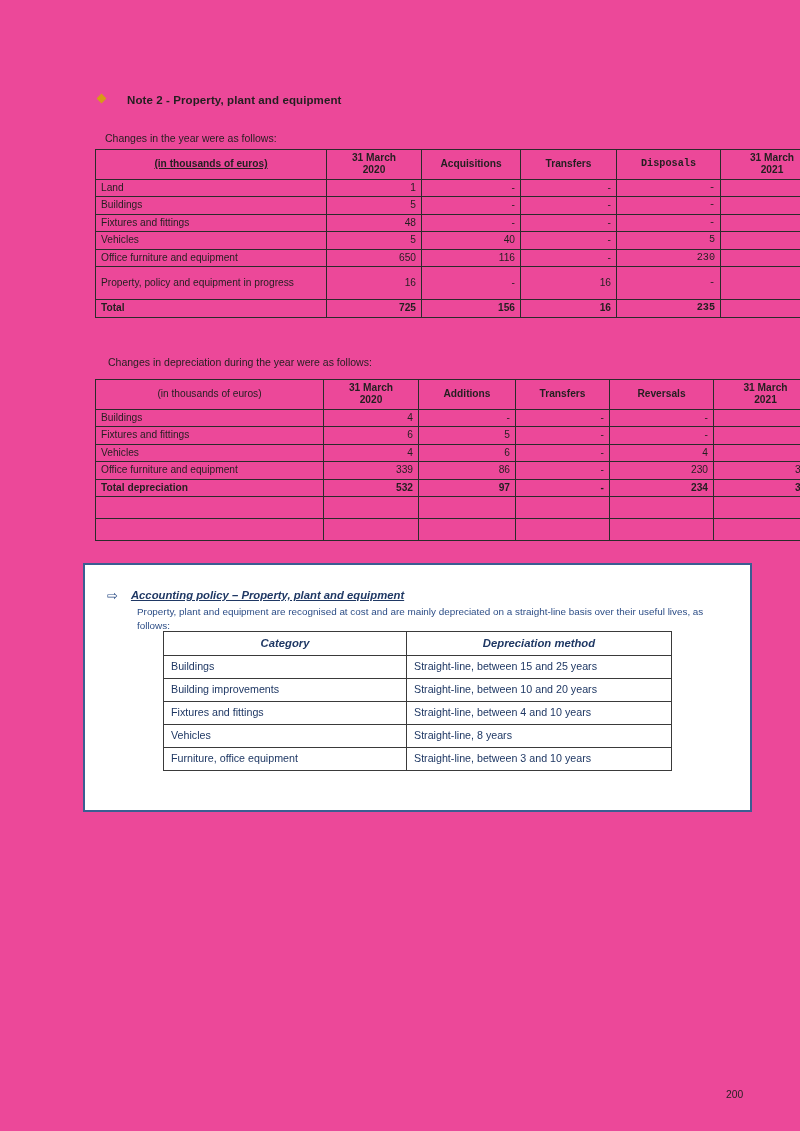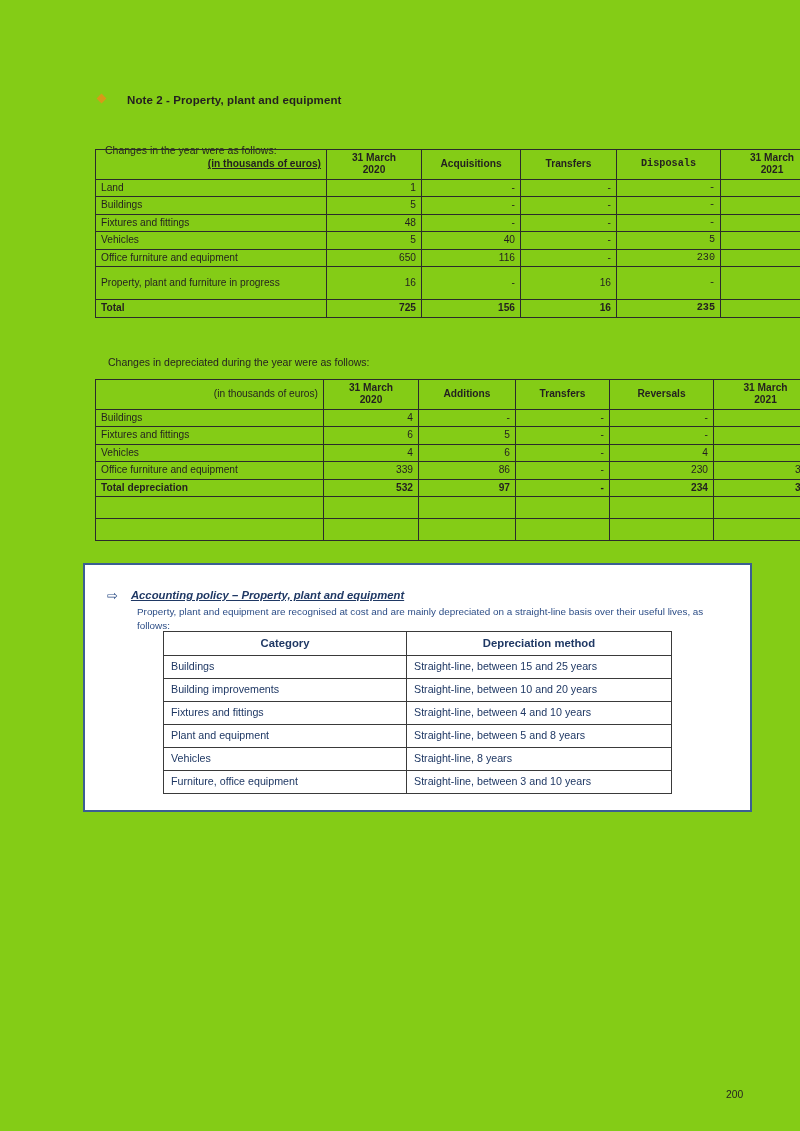--- a/index.html
+++ b/index.html
@@ -12,21 +12,21 @@
     height: 1131px;
     position: relative;
     font-family: "Liberation Sans", sans-serif;
     color: #231f20;
     -webkit-font-smoothing: antialiased;
   }
 
   .page {
     position: absolute;
     inset: 0;
-    background: #84cc16;
+    background: #ec4899;
   }
 
   
   .note-heading {
     position: absolute;
     left: 98px;
     top: 94px;
     display: flex;
     align-items: baseline;
     gap: 22px;
@@ -49,21 +49,21 @@
     white-space: nowrap;
   }
 
   
   .intro {
     position: absolute;
     font-size: 10.5px;
     color: #231f20;
     white-space: nowrap;
   }
-  .intro-1 { left: 105px; top: 144px; text-align: center; }
+  .intro-1 { left: 105px; top: 132px; text-align: center; }
   .intro-2 { left: 108px; top: 356px; }
 
   
   table.fin {
     position: absolute;
     border-collapse: collapse;
     font-size: 10.2px;
     color: #231f20;
     table-layout: fixed;
   }
@@ -73,21 +73,21 @@
     vertical-align: middle;
     font-weight: normal;
     line-height: 1.22;
   }
   table.fin th {
     text-align: center;
     font-weight: bold;
     font-size: 10.2px;
   }
   table.fin th.lead-head {
-    text-align: right;
+    text-align: center;
   }
   table.fin td.num {
     text-align: right;
   }
   table.fin tr.total td {
     font-weight: bold;
   }
   .underline-bold {
     text-decoration: underline;
   }
@@ -170,20 +170,21 @@
   table.policy th, table.policy td {
     border: 1px solid #3a3a3a;
     padding: 3px 7px;
     line-height: 1.3;
   }
   table.policy th {
     text-align: center;
     font-weight: bold;
     font-size: 11.3px;
     height: 17px;
+    font-style: italic;
   }
   table.policy td {
     text-align: left;
     height: 16px;
   }
   table.policy th:nth-child(1), table.policy td:nth-child(1) { width: 228px; }
   table.policy th:nth-child(2), table.policy td:nth-child(2) { width: 250px; }
 
   
   .page-number {
@@ -260,39 +261,39 @@
       </tr>
       <tr>
         <td>Office furniture and equipment</td>
         <td class="num">650</td>
         <td class="num">116</td>
         <td class="num">-</td>
         <td class="num">230</td>
         <td class="num">536</td>
       </tr>
       <tr class="row-tall">
-        <td>Property, plant and furniture in progress</td>
+        <td>Property, policy and equipment in progress</td>
         <td class="num">16</td>
         <td class="num">-</td>
         <td class="num">16</td>
         <td class="num">-</td>
         <td class="num">-</td>
       </tr>
       <tr class="total">
         <td>Total</td>
         <td class="num">725</td>
         <td class="num">156</td>
         <td class="num">16</td>
         <td class="num">235</td>
         <td class="num">630</td>
       </tr>
     </tbody>
   </table>
 
-  <div class="intro intro-2">Changes in depreciated during the year were as follows:</div>
+  <div class="intro intro-2">Changes in depreciation during the year were as follows:</div>
 
   <table class="fin" id="table-dep">
     <thead>
       <tr>
         <th class="lead-head" style="font-weight:normal">(in thousands of euros)</th>
         <th>
           <span>31 March</span><br>
           <span>2020</span>
         </th>
         <th>Additions</th>
@@ -385,24 +386,20 @@
         </tr>
         <tr>
           <td>Building improvements</td>
           <td>Straight-line, between 10 and 20 years</td>
         </tr>
         <tr>
           <td>Fixtures and fittings</td>
           <td>Straight-line, between 4 and 10 years</td>
         </tr>
         <tr>
-          <td>Plant and equipment</td>
-          <td>Straight-line, between 5 and 8 years</td>
-        </tr>
-        <tr>
           <td>Vehicles</td>
           <td>Straight-line, 8 years</td>
         </tr>
         <tr>
           <td>Furniture, office equipment</td>
           <td>Straight-line, between 3 and 10 years</td>
         </tr>
       </tbody>
     </table>
   </div>

